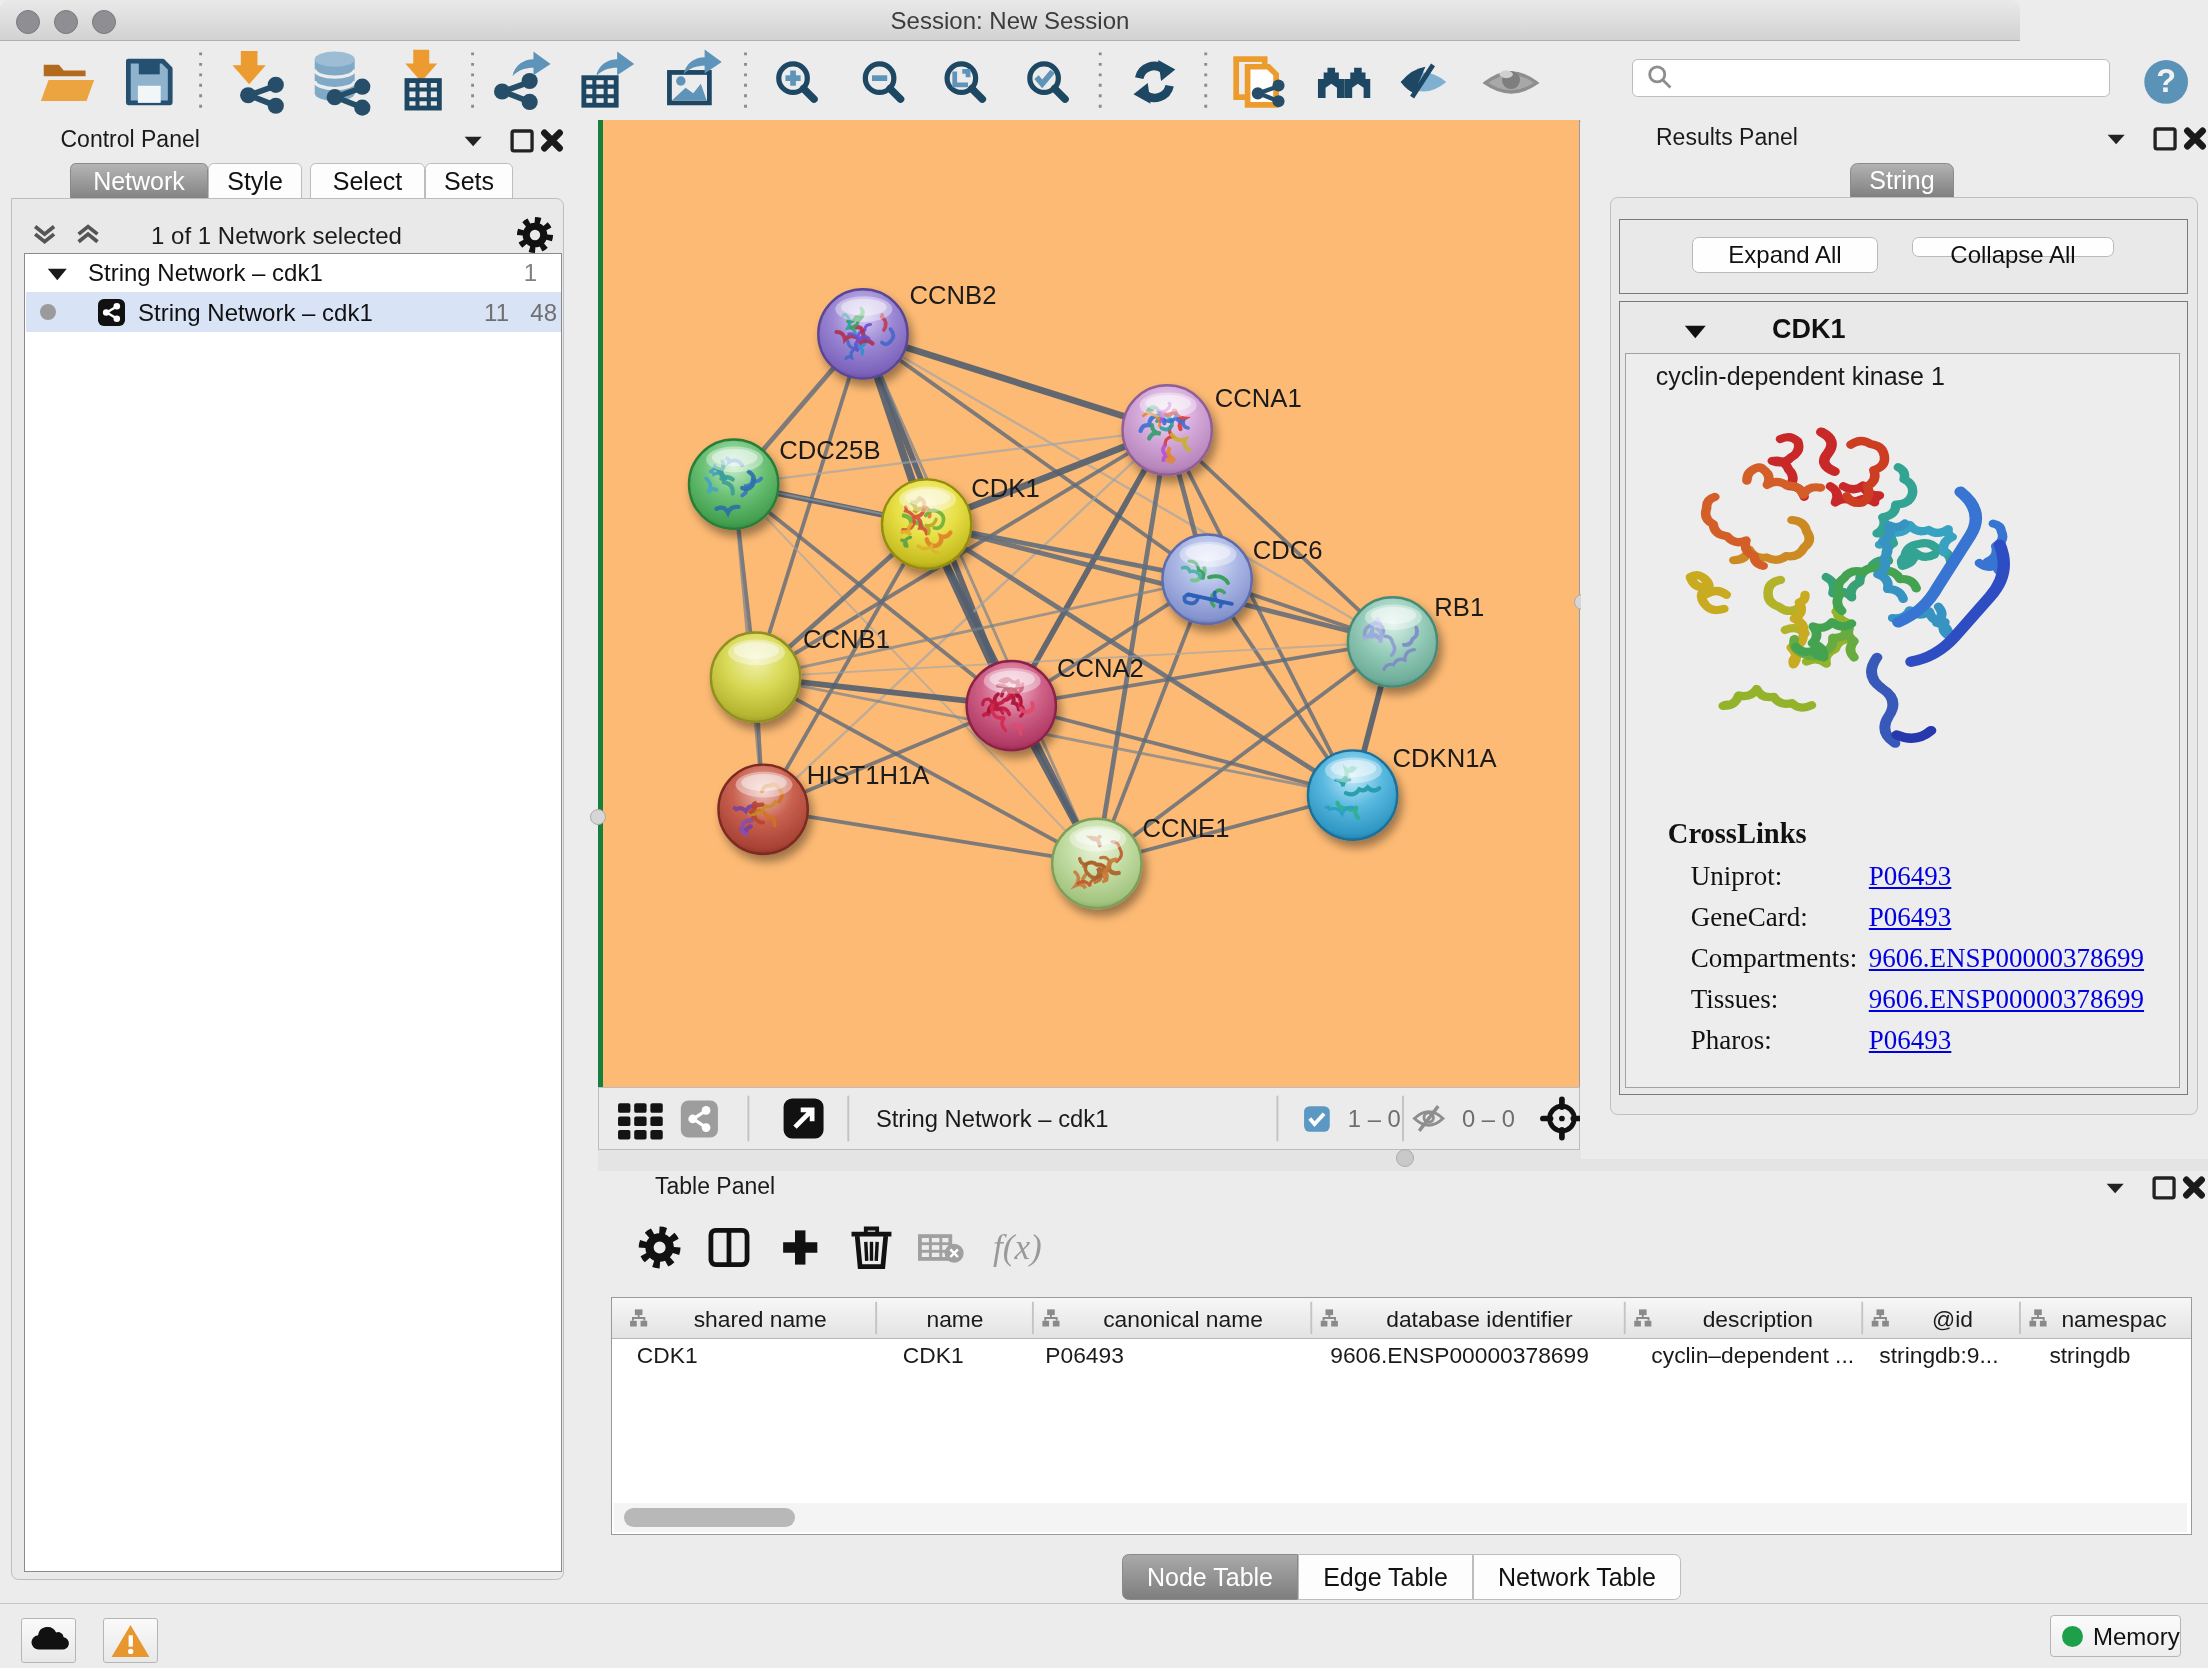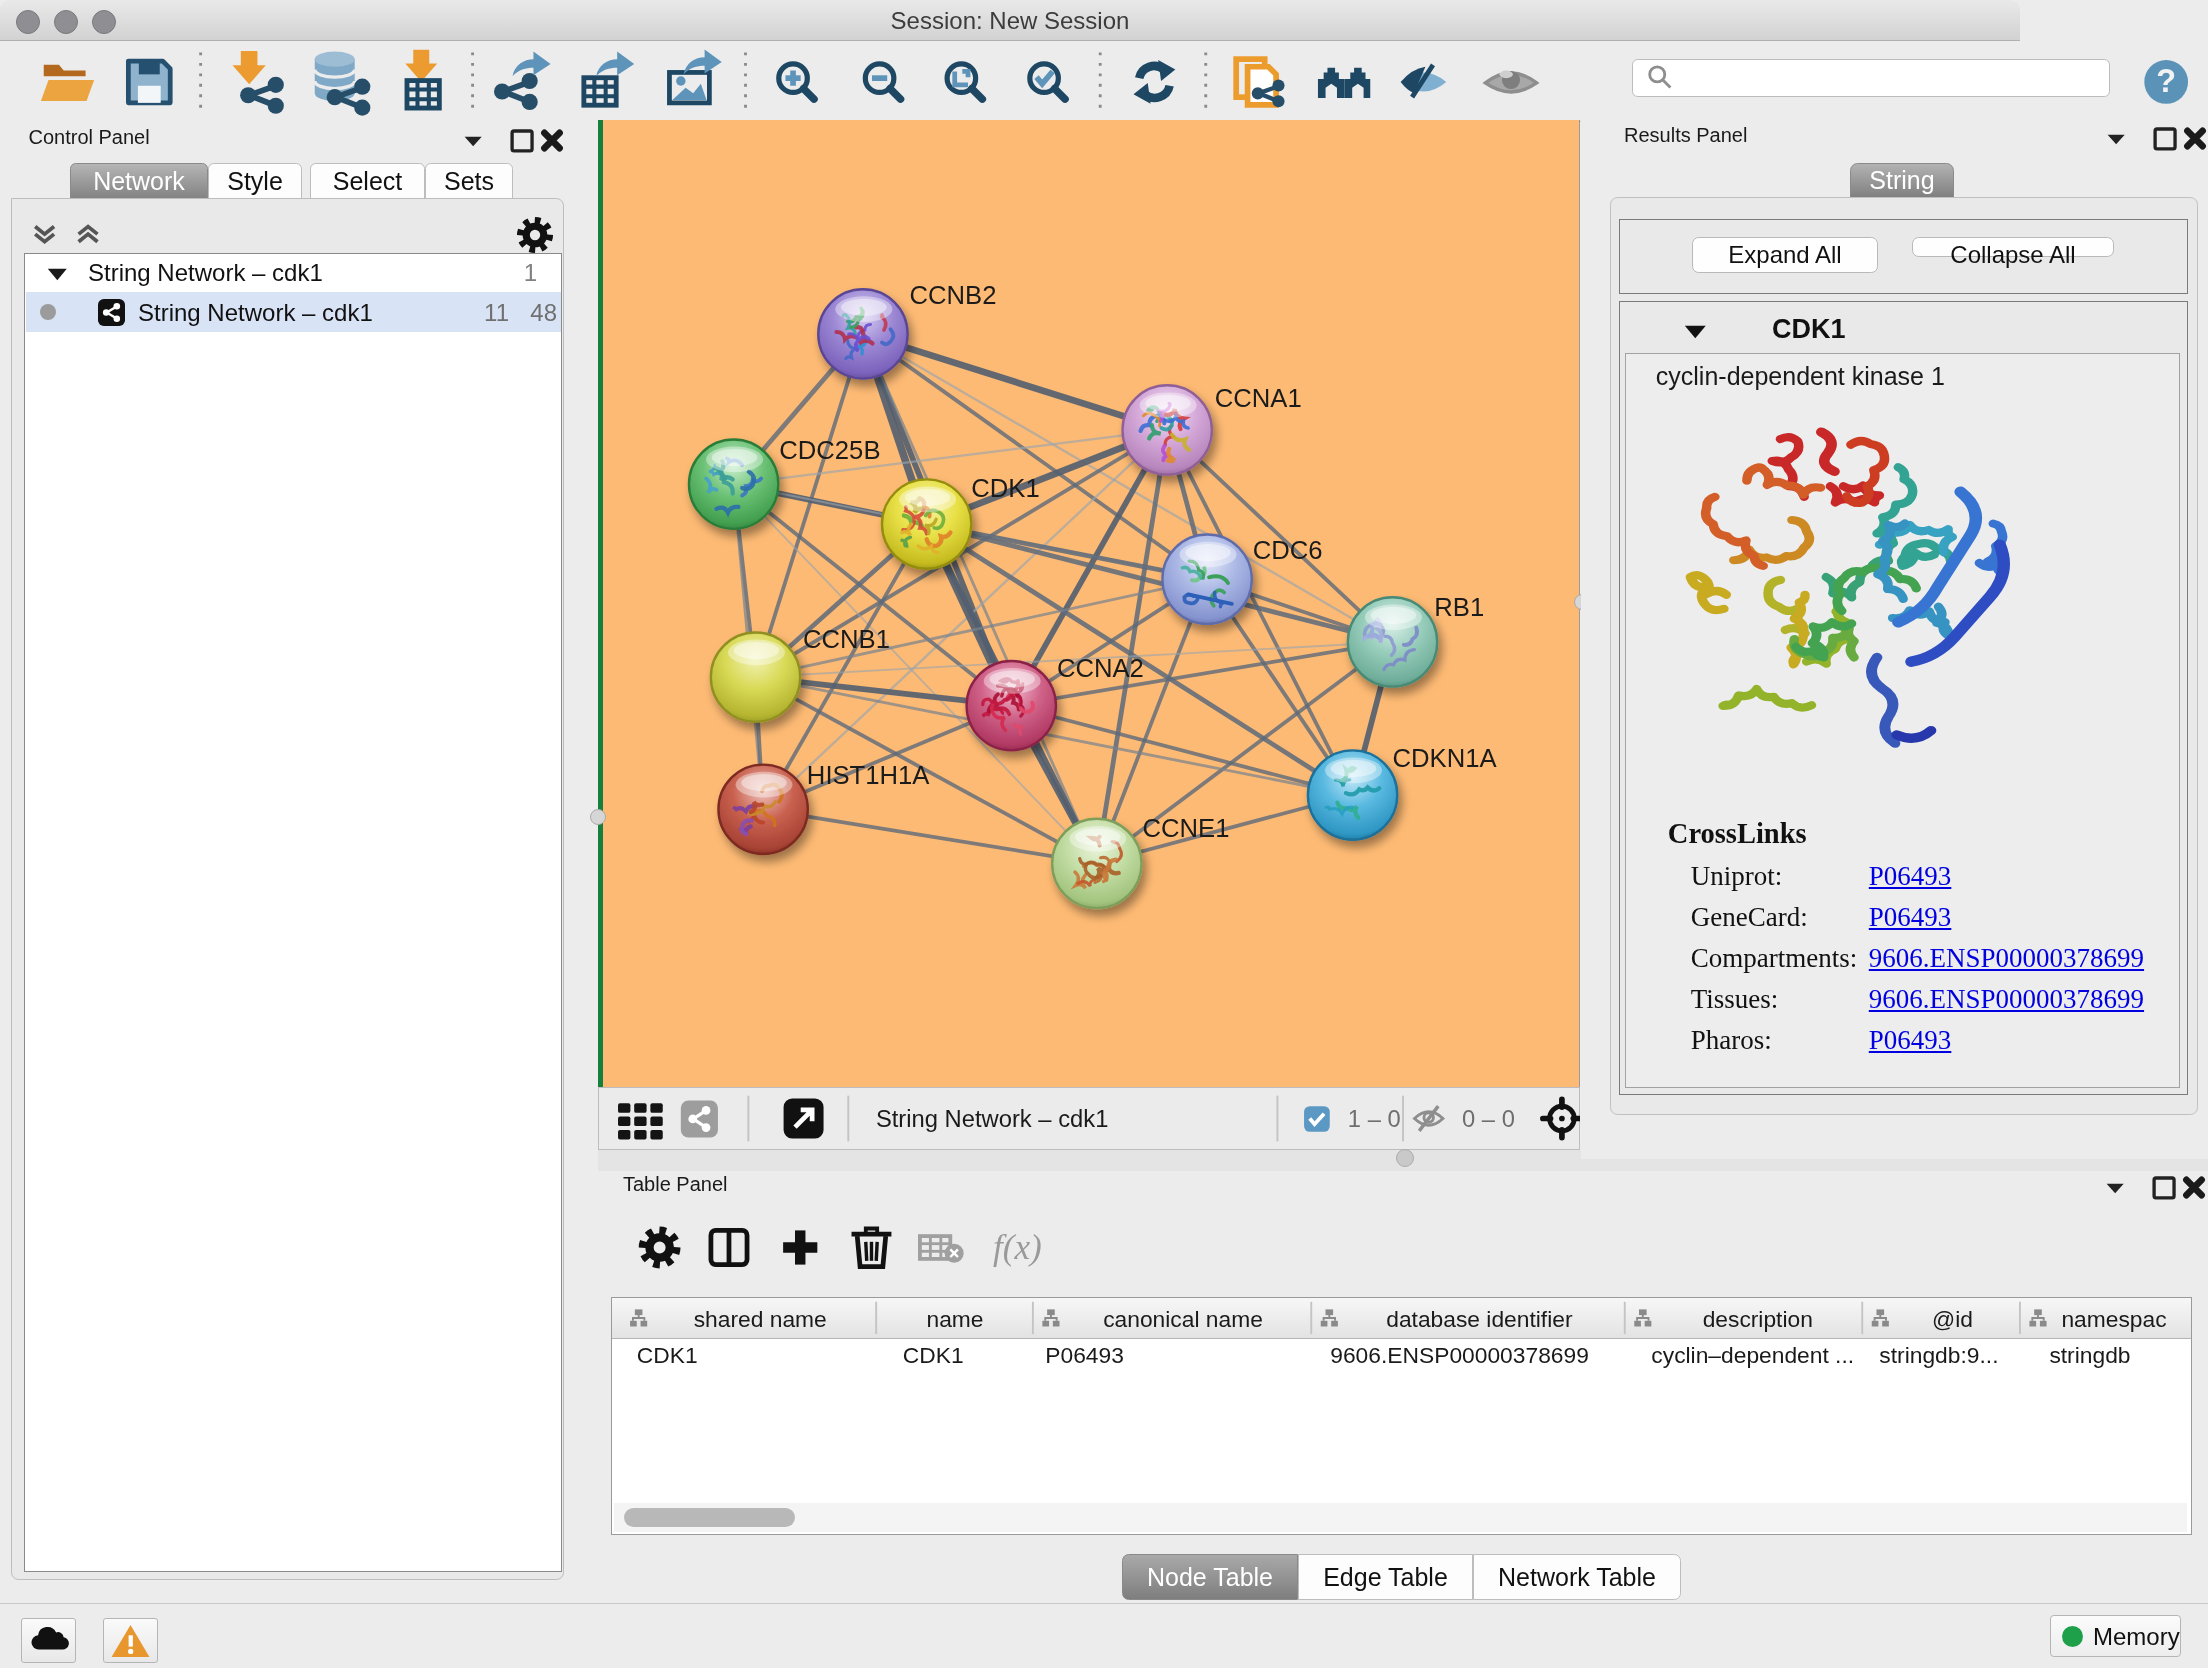--- a/index.html
+++ b/index.html
@@ -14,21 +14,21 @@
       background:#8e8e93;border:1px solid #79797e;}
   #title{position:absolute;top:6.7px;left:0;width:100%;text-align:center;
      font-size:24px;color:#3c3c3c;font-weight:normal;}
   
   #toolbar{left:0;top:41px;width:2208px;height:80px;background:#ececec;
     border-bottom:1.9px solid #c4c4c4;}
   #searchbox{left:1632px;top:59px;width:476px;height:36px;background:#fff;
     border:1.9px solid #bcbcbc;border-radius:5.7px;}
   
   #cp{left:0;top:121px;width:598px;height:1481px;background:#ececec;}
-  .ptitle{position:absolute;font-size:20px;color:#1a1a1a;}
+  .ptitle{position:absolute;font-size:23px;color:#1a1a1a;margin-left:32px;}
   
   .tab{position:absolute;top:163px;height:36px;box-sizing:border-box;
      border:1px solid #bdbdbd;background:#fdfdfd;color:#111;font-size:25px;
      text-align:center;line-height:34px;border-radius:5.7px 5.7px 0 0;}
   .tab.sel{background:linear-gradient(#b5b5b5,#838383);color:#fff;border-color:#8a8a8a;}
   
   #netview{left:598px;top:120px;width:982px;height:967px;background:#fdba74;
     border-left:5px solid #15803d;border-right:1px solid #9a9a9a;box-sizing:border-box;}
   #navbar{left:598px;top:1087px;width:982px;height:63px;background:#ebebeb;
     border:1px solid #bdbdbd;box-sizing:border-box;}
@@ -223,20 +223,21 @@
        border:1px solid #bdbdbd;border-radius:0 7.6px 7.6px 7.6px;box-sizing:border-box;"></div>
 
   <svg class="abs" style="left:28.5px;top:98px;" width="86" height="34" viewBox="0 0 90 36">
     <g fill="none" stroke="#555" stroke-width="4">
       <path d="M 6 8 L 16 16 L 26 8"></path>
         <path d="M 6 16 L 16 24 L 26 16"></path>
       <path d="M 52 16 L 62 8 L 72 16"></path>
         <path d="M 52 24 L 62 16 L 72 24"></path>
     </g>
   </svg>
+  <div class="abs" style="left:0px;top:101px;width:553px;text-align:center;font-size:24px;color:#1a1a1a;">1 of 1 Network selected</div>
   <svg class="abs" style="left:516px;top:95px;" width="38" height="38" viewBox="0 0 40 40">
     <path d="M 20.0 1.0 A 19 19 0 0 1 26.7 2.2 L 25.0 8.0 A 13 13 0 0 1 28.9 10.5 L 33.4 6.6 A 19 19 0 0 1 37.3 12.2 L 32.0 15.0 A 13 13 0 0 1 33.0 19.6 L 39.0 20.0 A 19 19 0 0 1 37.8 26.7 L 32.0 25.0 A 13 13 0 0 1 29.5 28.9 L 33.4 33.4 A 19 19 0 0 1 27.8 37.3 L 25.0 32.0 A 13 13 0 0 1 20.4 33.0 L 20.0 39.0 A 19 19 0 0 1 13.3 37.8 L 15.0 32.0 A 13 13 0 0 1 11.1 29.5 L 6.6 33.4 A 19 19 0 0 1 2.7 27.8 L 8.0 25.0 A 13 13 0 0 1 7.0 20.4 L 1.0 20.0 A 19 19 0 0 1 2.2 13.3 L 8.0 15.0 A 13 13 0 0 1 10.5 11.1 L 6.6 6.6 A 19 19 0 0 1 12.2 2.7 L 15.0 8.0 A 13 13 0 0 1 19.6 7.0 Z M 25.46 20 A 5.46 5.46 0 1 0 14.54 20 A 5.46 5.46 0 1 0 25.46 20 Z" fill="#111" fill-rule="evenodd"></path>
   </svg>
 
   <div class="abs" style="left:24px;top:132px;width:538px;height:1319px;background:#fff;border:1px solid #8a8a8a;box-sizing:border-box;">
 
     <svg class="abs" style="left:19px;top:11.4px;" width="28.5" height="19" viewBox="0 0 30 20">
       <path d="M 4 4 L 24 4 L 14 16 Z" fill="#1a1a1a"></path>
     </svg>
     <div class="abs" style="left:63px;top:4.8px;font-size:24px;color:#111;">String Network – cdk1</div>

